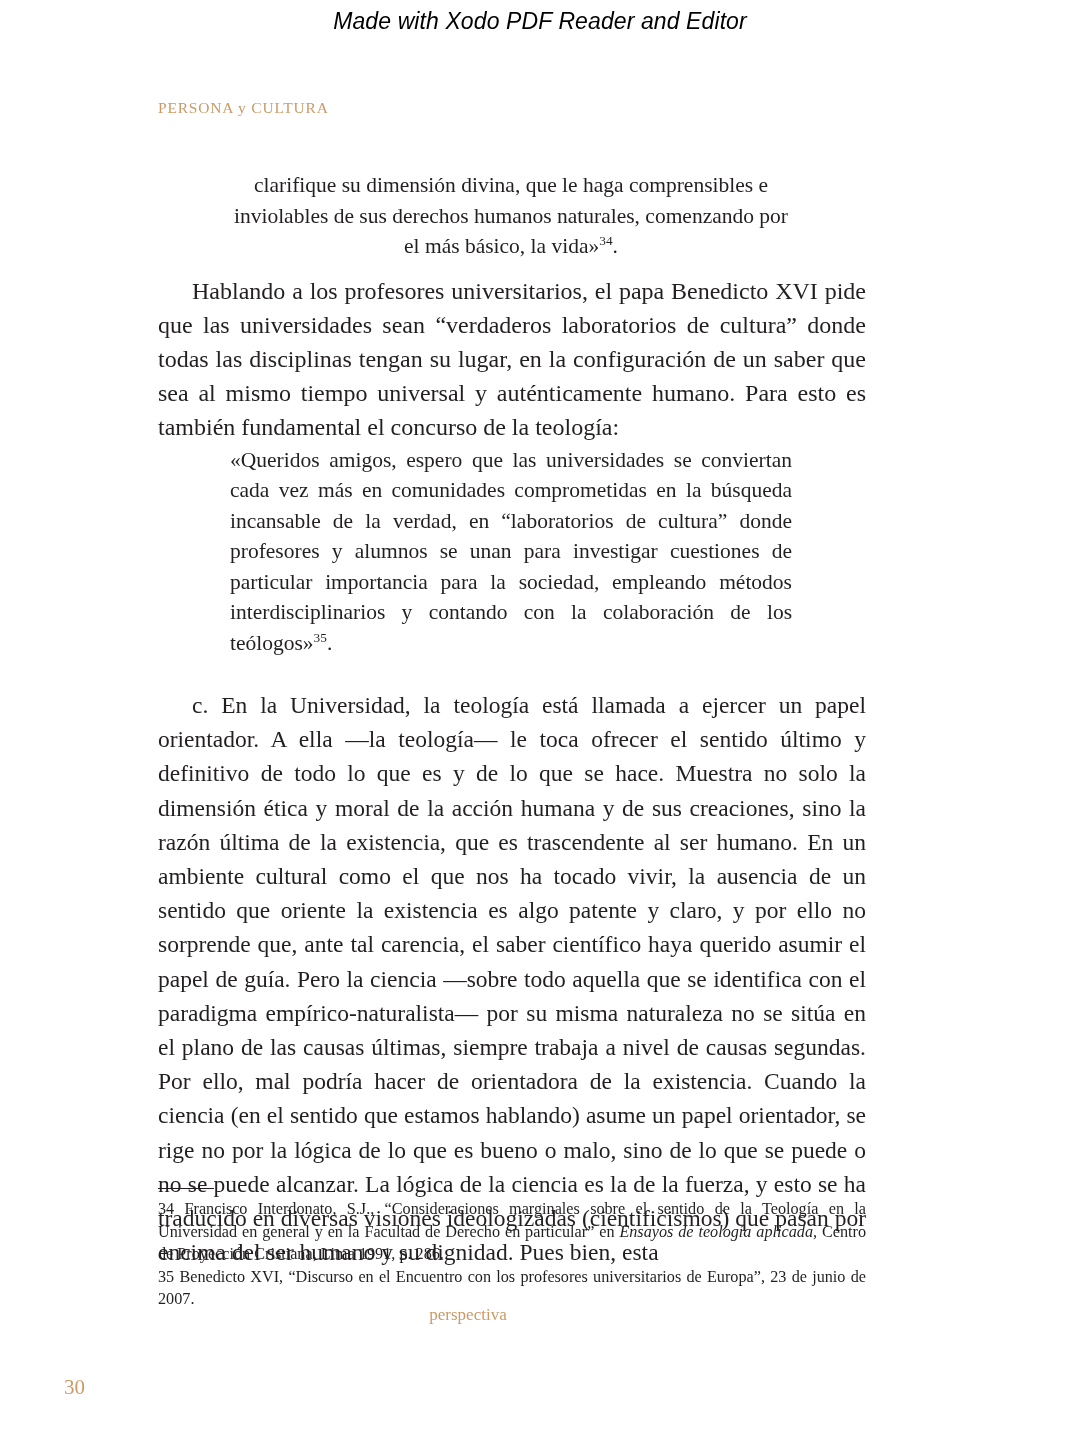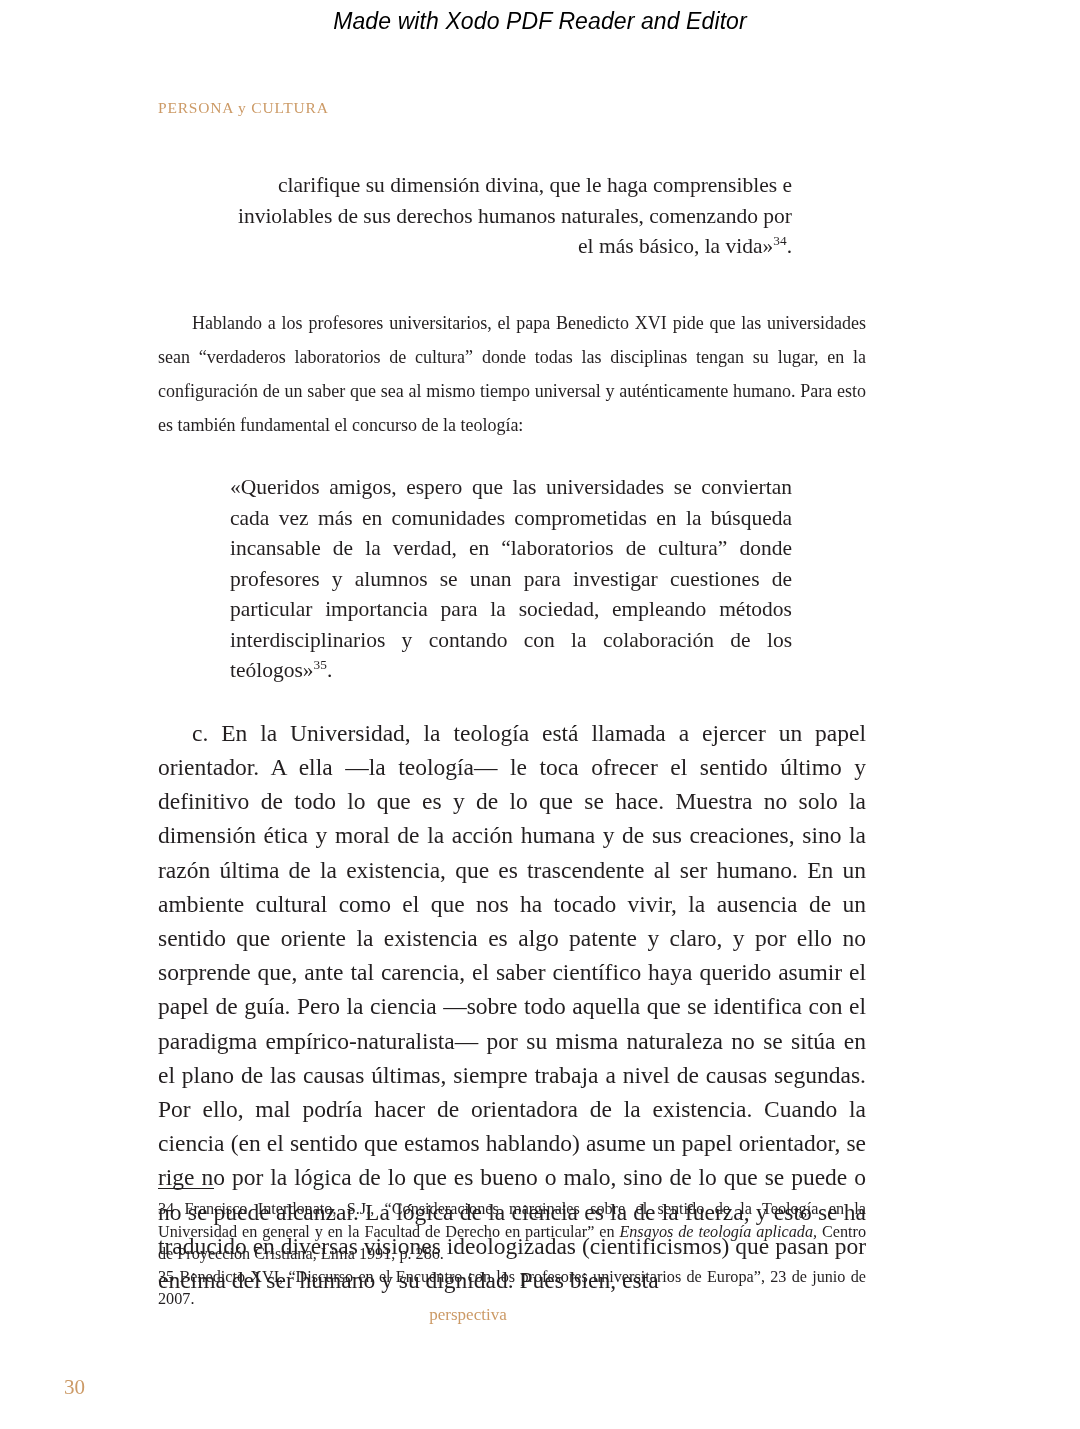--- a/index.html
+++ b/index.html
@@ -73,32 +73,31 @@
     text-align: justify;
     text-justify: inter-word;
   }
 
   
   .quote-continued {
     margin-left: 72px;
     width: 562px;
     font-size: 21.5px;
     line-height: 30.5px;
-    text-align: right;
+    text-align: center;
   }
 
   .body-para {
-    font-size: 18px;
+    font-size: 24px;
     line-height: 34.2px;
     text-indent: 34px;
-    margin-top: 44px;
+    margin-top: 12px;
   }
 
   .blockquote {
-    margin-top: 30px;
     margin-left: 72px;
     width: 562px;
     font-size: 21.5px;
     line-height: 30.5px;
     text-align: justify;
   }
 
   .big-para {
     font-size: 23.5px;
     line-height: 34.2px;

